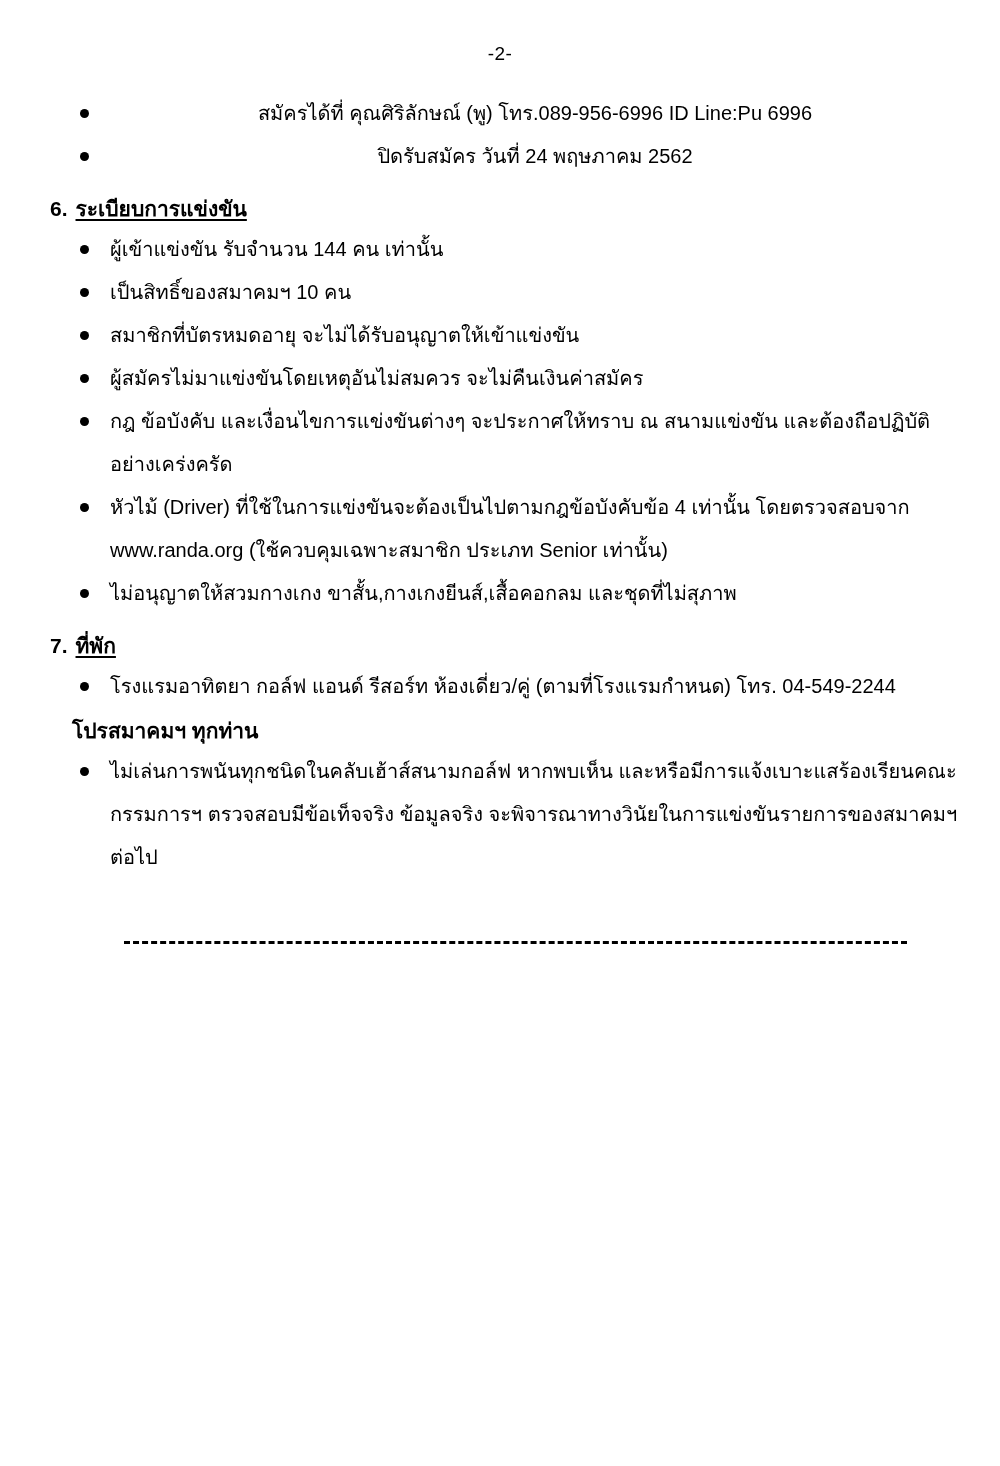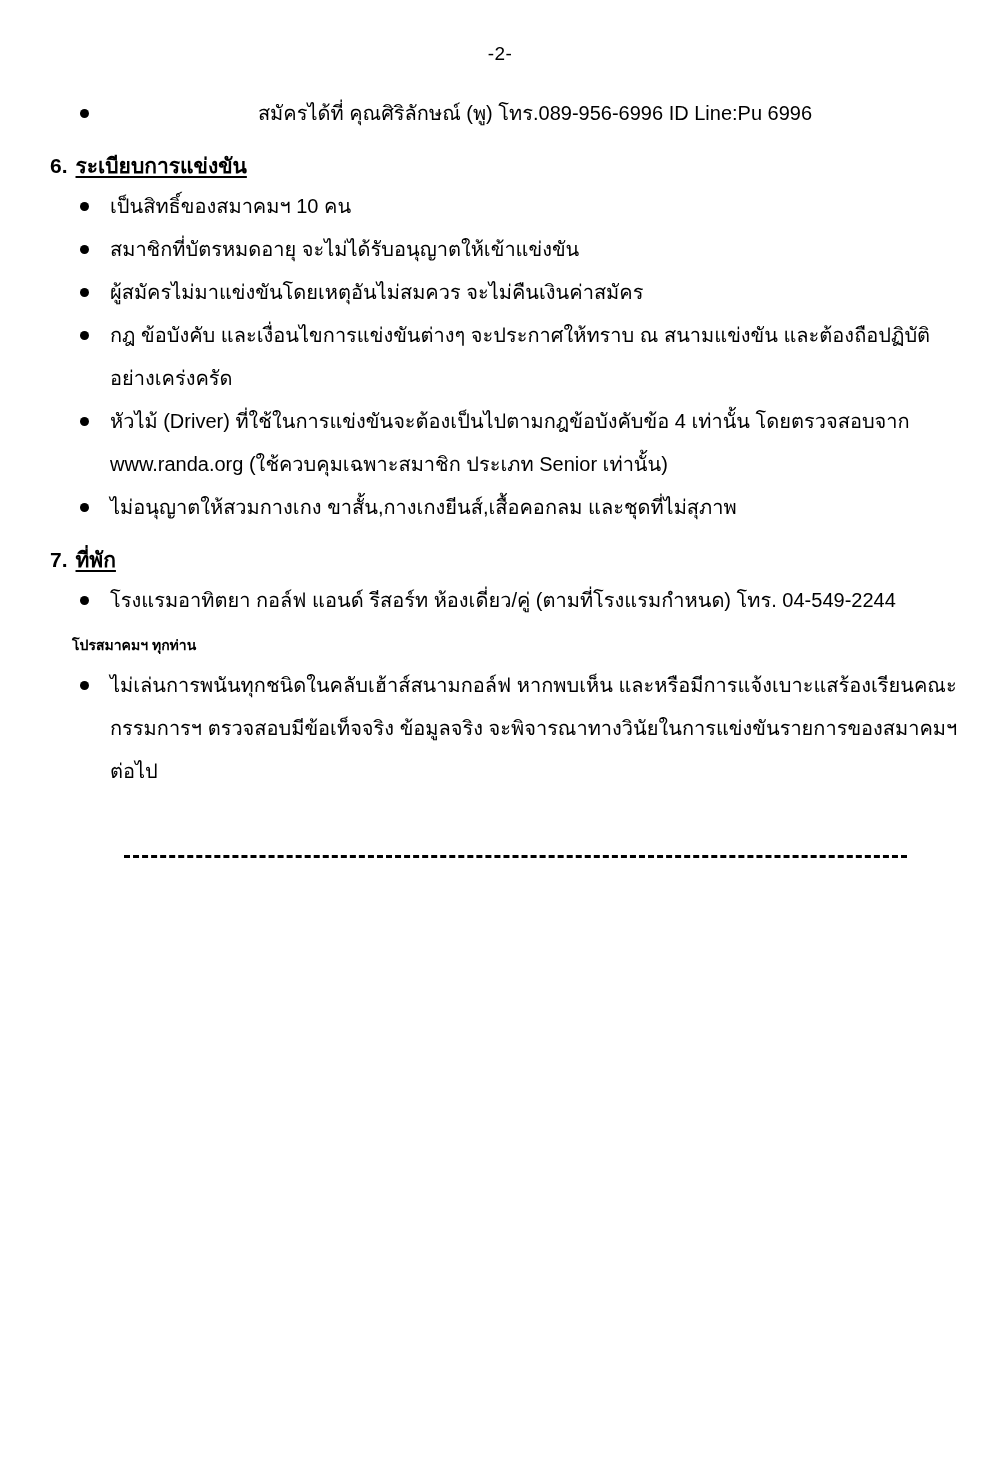--- a/index.html
+++ b/index.html
@@ -60,21 +60,21 @@
   .plain-heading {
     font-size: 21px;
     font-weight: bold;
     line-height: 30px;
     margin: 18px 0 2px 0;
     text-decoration: underline;
     text-underline-offset: 3px;
     display: inline-block;
   }
   .sub-heading {
-    font-size: 14px;
+    font-size: 21px;
     font-weight: bold;
     line-height: 30px;
     margin: 8px 0 4px 0;
     padding-left: 22px;
   }
 
   
   ul.bullets {
     list-style: none;
     margin: 0;
@@ -128,30 +128,38 @@
 
   <div class="page-number">-2-</div>
 
   <div class="content">
 
     <ul class="bullets group-top">
       <li>
         <span class="dot"></span>
         <span class="txt">สมัครได้ที่ คุณศิริลักษณ์ (พู) โทร.089-956-6996 ID Line:Pu 6996</span>
       </li>
+      <li>
+        <span class="dot"></span>
+        <span class="txt">ปิดรับสมัคร วันที่ 24 พฤษภาคม 2562</span>
+      </li>
     </ul>
 
     <div class="section-heading">
       <span class="num">6.</span>
       <span class="htext">ระเบียบการแข่งขัน</span>
     </div>
 
     <ul class="bullets group-6">
       <li>
         <span class="dot"></span>
+        <span class="txt">ผู้เข้าแข่งขัน รับจำนวน 144  คน เท่านั้น</span>
+      </li>
+      <li>
+        <span class="dot"></span>
         <span class="txt">เป็นสิทธิ์ของสมาคมฯ 10 คน</span>
       </li>
       <li>
         <span class="dot"></span>
         <span class="txt">สมาชิกที่บัตรหมดอายุ จะไม่ได้รับอนุญาตให้เข้าแข่งขัน</span>
       </li>
       <li>
         <span class="dot"></span>
         <span class="txt">ผู้สมัครไม่มาแข่งขันโดยเหตุอันไม่สมควร จะไม่คืนเงินค่าสมัคร</span>
       </li>

